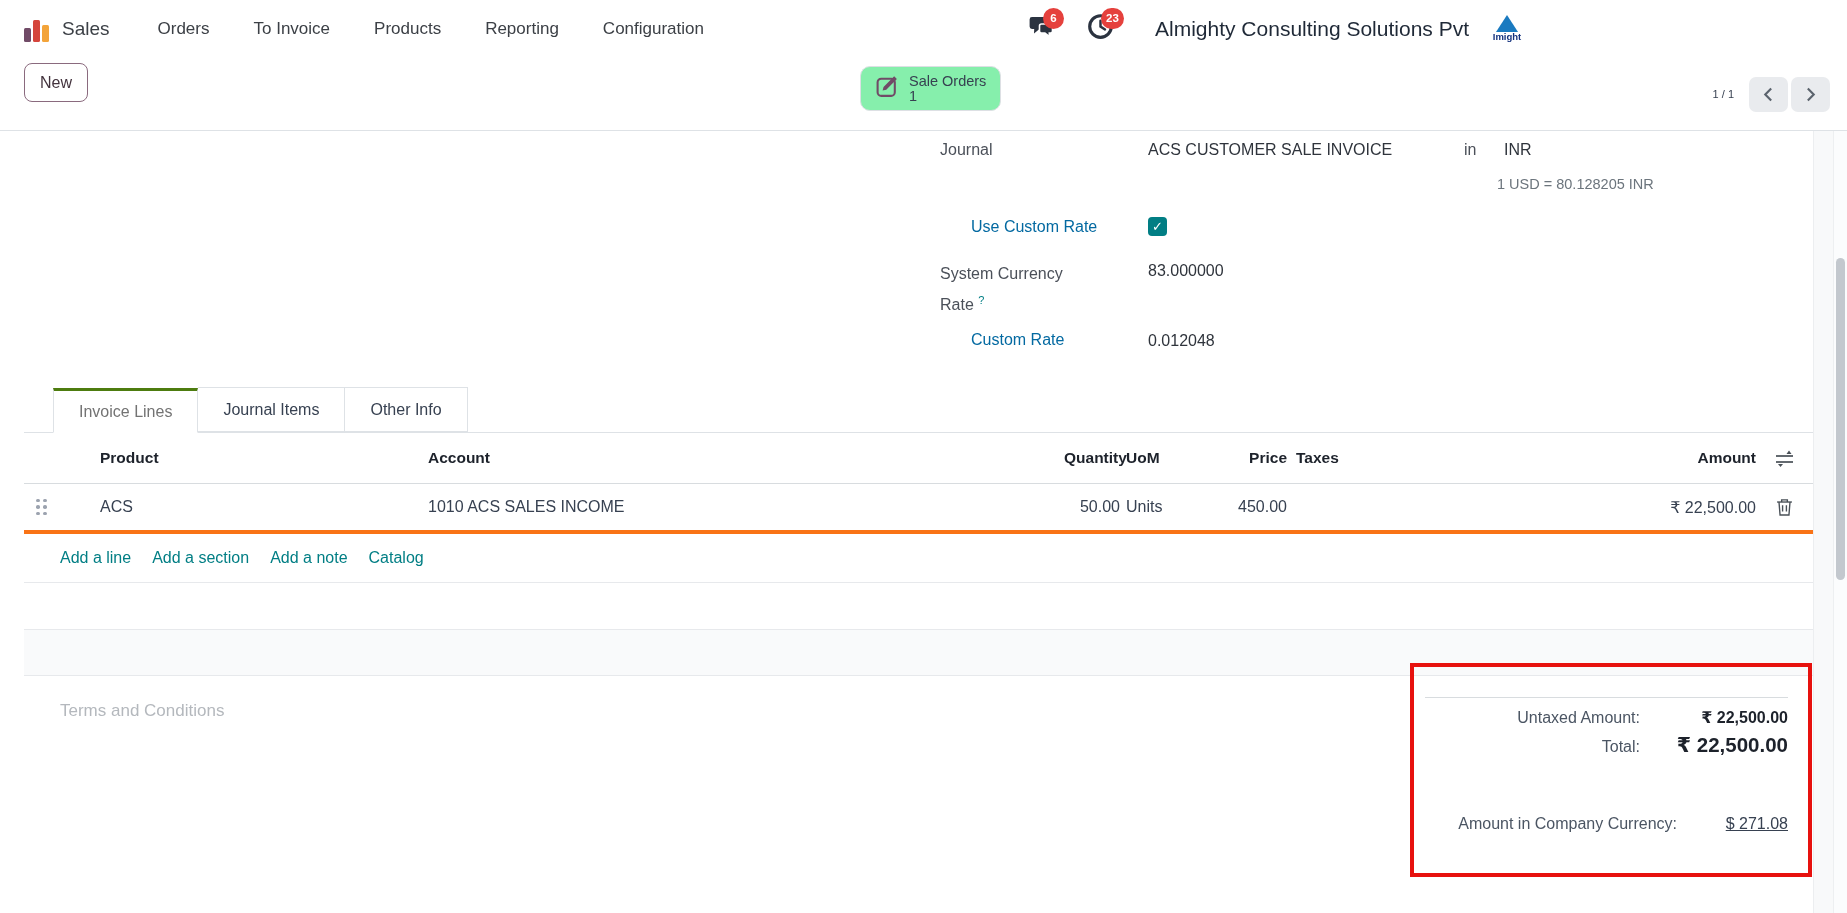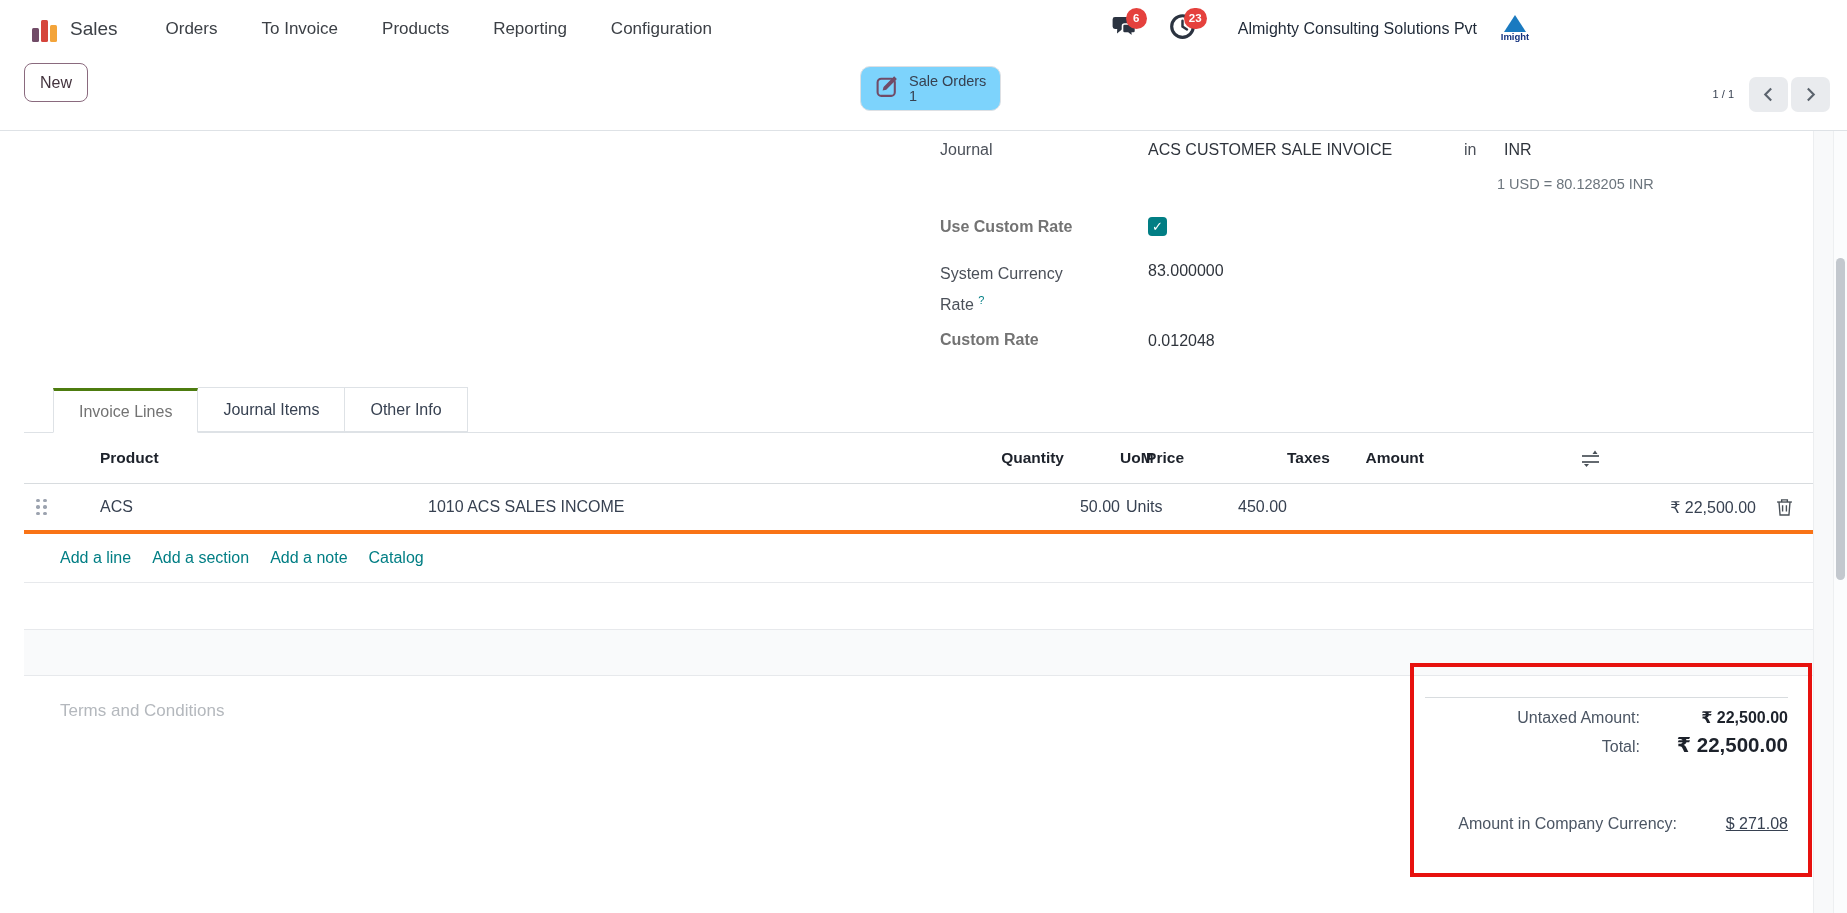--- a/index.html
+++ b/index.html
@@ -1,59 +1,59 @@
 <!DOCTYPE html>
 <html><head>
 <meta charset="utf-8">
 <style>
   * { margin:0; padding:0; box-sizing:border-box; }
   html,body { width:1847px; height:913px; overflow:hidden; }
   body { font-family:"Liberation Sans","DejaVu Sans",sans-serif; background:#fff; color:#374151; position:relative; }
 
   
-  .navbar { position:absolute; top:0; left:12px; width:1541px; height:57px; background:#fff; display:flex; align-items:center; }
+  .navbar { position:absolute; top:0; left:4px; width:1541px; height:57px; background:#fff; display:flex; align-items:center; }
   .brand { display:flex; align-items:center; gap:11px; margin-left:20px; cursor:pointer; }
   .applogo { width:27px; height:26px; display:flex; align-items:flex-end; gap:2px; }
   .applogo .b1 { width:7px; height:14px; background:#714b67; border-radius:1.5px; }
   .applogo .b2 { width:7px; height:22px; background:#d5453c; border-radius:1.5px; }
   .applogo .b3 { width:7px; height:17px; background:#f3a43a; border-radius:1.5px; }
   .brand-name { font-size:19px; font-weight:500; color:#3c4046; }
   .menu { display:flex; gap:44px; margin-left:48px; font-size:17px; color:#3c4046; }
   .menu span { cursor:pointer; }
   .nav-right { position:absolute; right:0; top:0; height:57px; display:flex; align-items:center; padding-right:16px; }
   .iconbtn { position:relative; width:30px; height:30px; display:flex; align-items:center; justify-content:center; cursor:pointer; }
   .iconbtn.chat { margin-right:28px; }
   .iconbtn.clock { margin-right:40px; }
   .badge { position:absolute; top:-6px; left:16px; min-width:21px; height:21px; padding:0 5px; background:#e5413d; color:#fff; font-size:11.5px; font-weight:700; border-radius:11px; display:flex; align-items:center; justify-content:center; }
-  .company { font-size:16px; color:#1f2937; margin-right:16px; cursor:pointer; }
+  .company { font-size:21px; color:#1f2937; margin-right:16px; cursor:pointer; }
   .imight { width:44px; display:flex; flex-direction:column; align-items:center; }
   .imight .tri { width:0; height:0; border-left:11px solid transparent; border-right:11px solid transparent; border-bottom:17px solid #1a7ac0; }
   .imight .txt { font-size:9.5px; font-weight:700; color:#14327e; margin-top:-1px; }
 
   
   .control { position:absolute; top:57px; left:0; width:1847px; height:74px; border-bottom:1px solid #dee2e6; background:#fff; }
   .cp-left { position:absolute; left:24px; top:6px; display:flex; align-items:center; gap:18px; }
   .btn-new { height:39px; padding:0 15px; background:#fff; border:1px solid #8a6a7e; border-radius:8px; font-size:16px; color:#43333d; cursor:pointer; font-family:inherit; }
   .bc { display:flex; flex-direction:column; line-height:21px; }
   .bc-line1 { font-size:15.5px; }
   .bc-line1 a { color:#017e84; text-decoration:none; cursor:pointer; }
   .bc-sep { color:#6c757d; margin:0 5px; }
   .bc-line2 { font-size:16.5px; color:#111827; display:flex; align-items:center; gap:8px; }
   .gear { font-size:15px; color:#343a40; cursor:pointer; }
-  .stat-btn { position:absolute; left:860px; top:9px; height:45px; display:flex; align-items:center; gap:9px; padding:0 14px; border:1px solid #dde0e4; border-radius:10px; background:#7dd3fc; cursor:pointer; }
+  .stat-btn { position:absolute; left:860px; top:9px; height:45px; display:flex; align-items:center; gap:9px; padding:0 14px; border:1px solid #dde0e4; border-radius:10px; background:#86efac; cursor:pointer; }
   .stat-txt { display:flex; flex-direction:column; line-height:15px; font-size:14.5px; color:#374151; text-align:left; }
   .cp-right { position:absolute; right:17px; top:0; height:74px; display:flex; align-items:center; gap:15px; }
   .pager-txt { font-size:11px; color:#374151; }
   .pager-btns { display:flex; gap:3px; }
   .pager-btn { width:39px; height:35px; background:#e9ebee; border:none; border-radius:7px; display:flex; align-items:center; justify-content:center; cursor:pointer; }
 
   
   .content { position:absolute; top:131px; left:0; width:1847px; height:782px; background:#fff; }
   .flabel { position:absolute; font-size:16px; color:#4b5059; }
-  .flabel.bold { font-weight:700; color:#737373; }
+  .flabel.bold { font-weight:400; color:#0369a1;margin-left:31px; }
   .fvalue { position:absolute; font-size:16px; color:#2f343c; }
   .rate-sub { position:absolute; font-size:14.5px; color:#6c757d; }
   .checkbox { position:absolute; width:19px; height:19px; background:#017e84; border-radius:4px; display:flex; align-items:center; justify-content:center; color:#fff; font-size:13px; font-weight:700; cursor:pointer; }
   sup.help { color:#017e84; font-size:11px; cursor:pointer; }
 
   
   .tabstrip { position:absolute; left:24px; top:257px; width:1789px; height:45px; border-bottom:1px solid #dee2e6; display:flex; align-items:flex-end; }
   .tab { height:45px; display:flex; align-items:center; padding:0 25px; font-size:16px; color:#374151; border:1px solid #dee2e6; background:#fff; cursor:pointer; }
   .tab.first { margin-left:29px; }
   .tab.active { border-top:3px solid #4d7c0f; border-bottom:1px solid #fff; margin-bottom:-1px; color:#737373;margin-top:36px; }
@@ -194,20 +194,21 @@
   <div class="tabstrip">
     <div class="tab first active">Invoice Lines</div>
     <div class="tab">Journal Items</div>
     <div class="tab">Other Info</div>
   </div>
 
   <div class="tbl">
     <div class="tr head">
       <div></div>
       <div class="c-product">Product</div>
+      <div class="c-account">Account</div>
       <div class="right">Quantity</div>
       <div></div>
       <div>UoM</div>
       <div class="right">Price</div>
       <div></div>
       <div>Taxes</div>
       <div class="right">Amount</div>
       <div class="icon-cell">
         <svg width="19" height="17" viewBox="0 0 19 17">
           <line x1="1" y1="6" x2="18" y2="6" stroke="#495057" stroke-width="1.7"></line>

